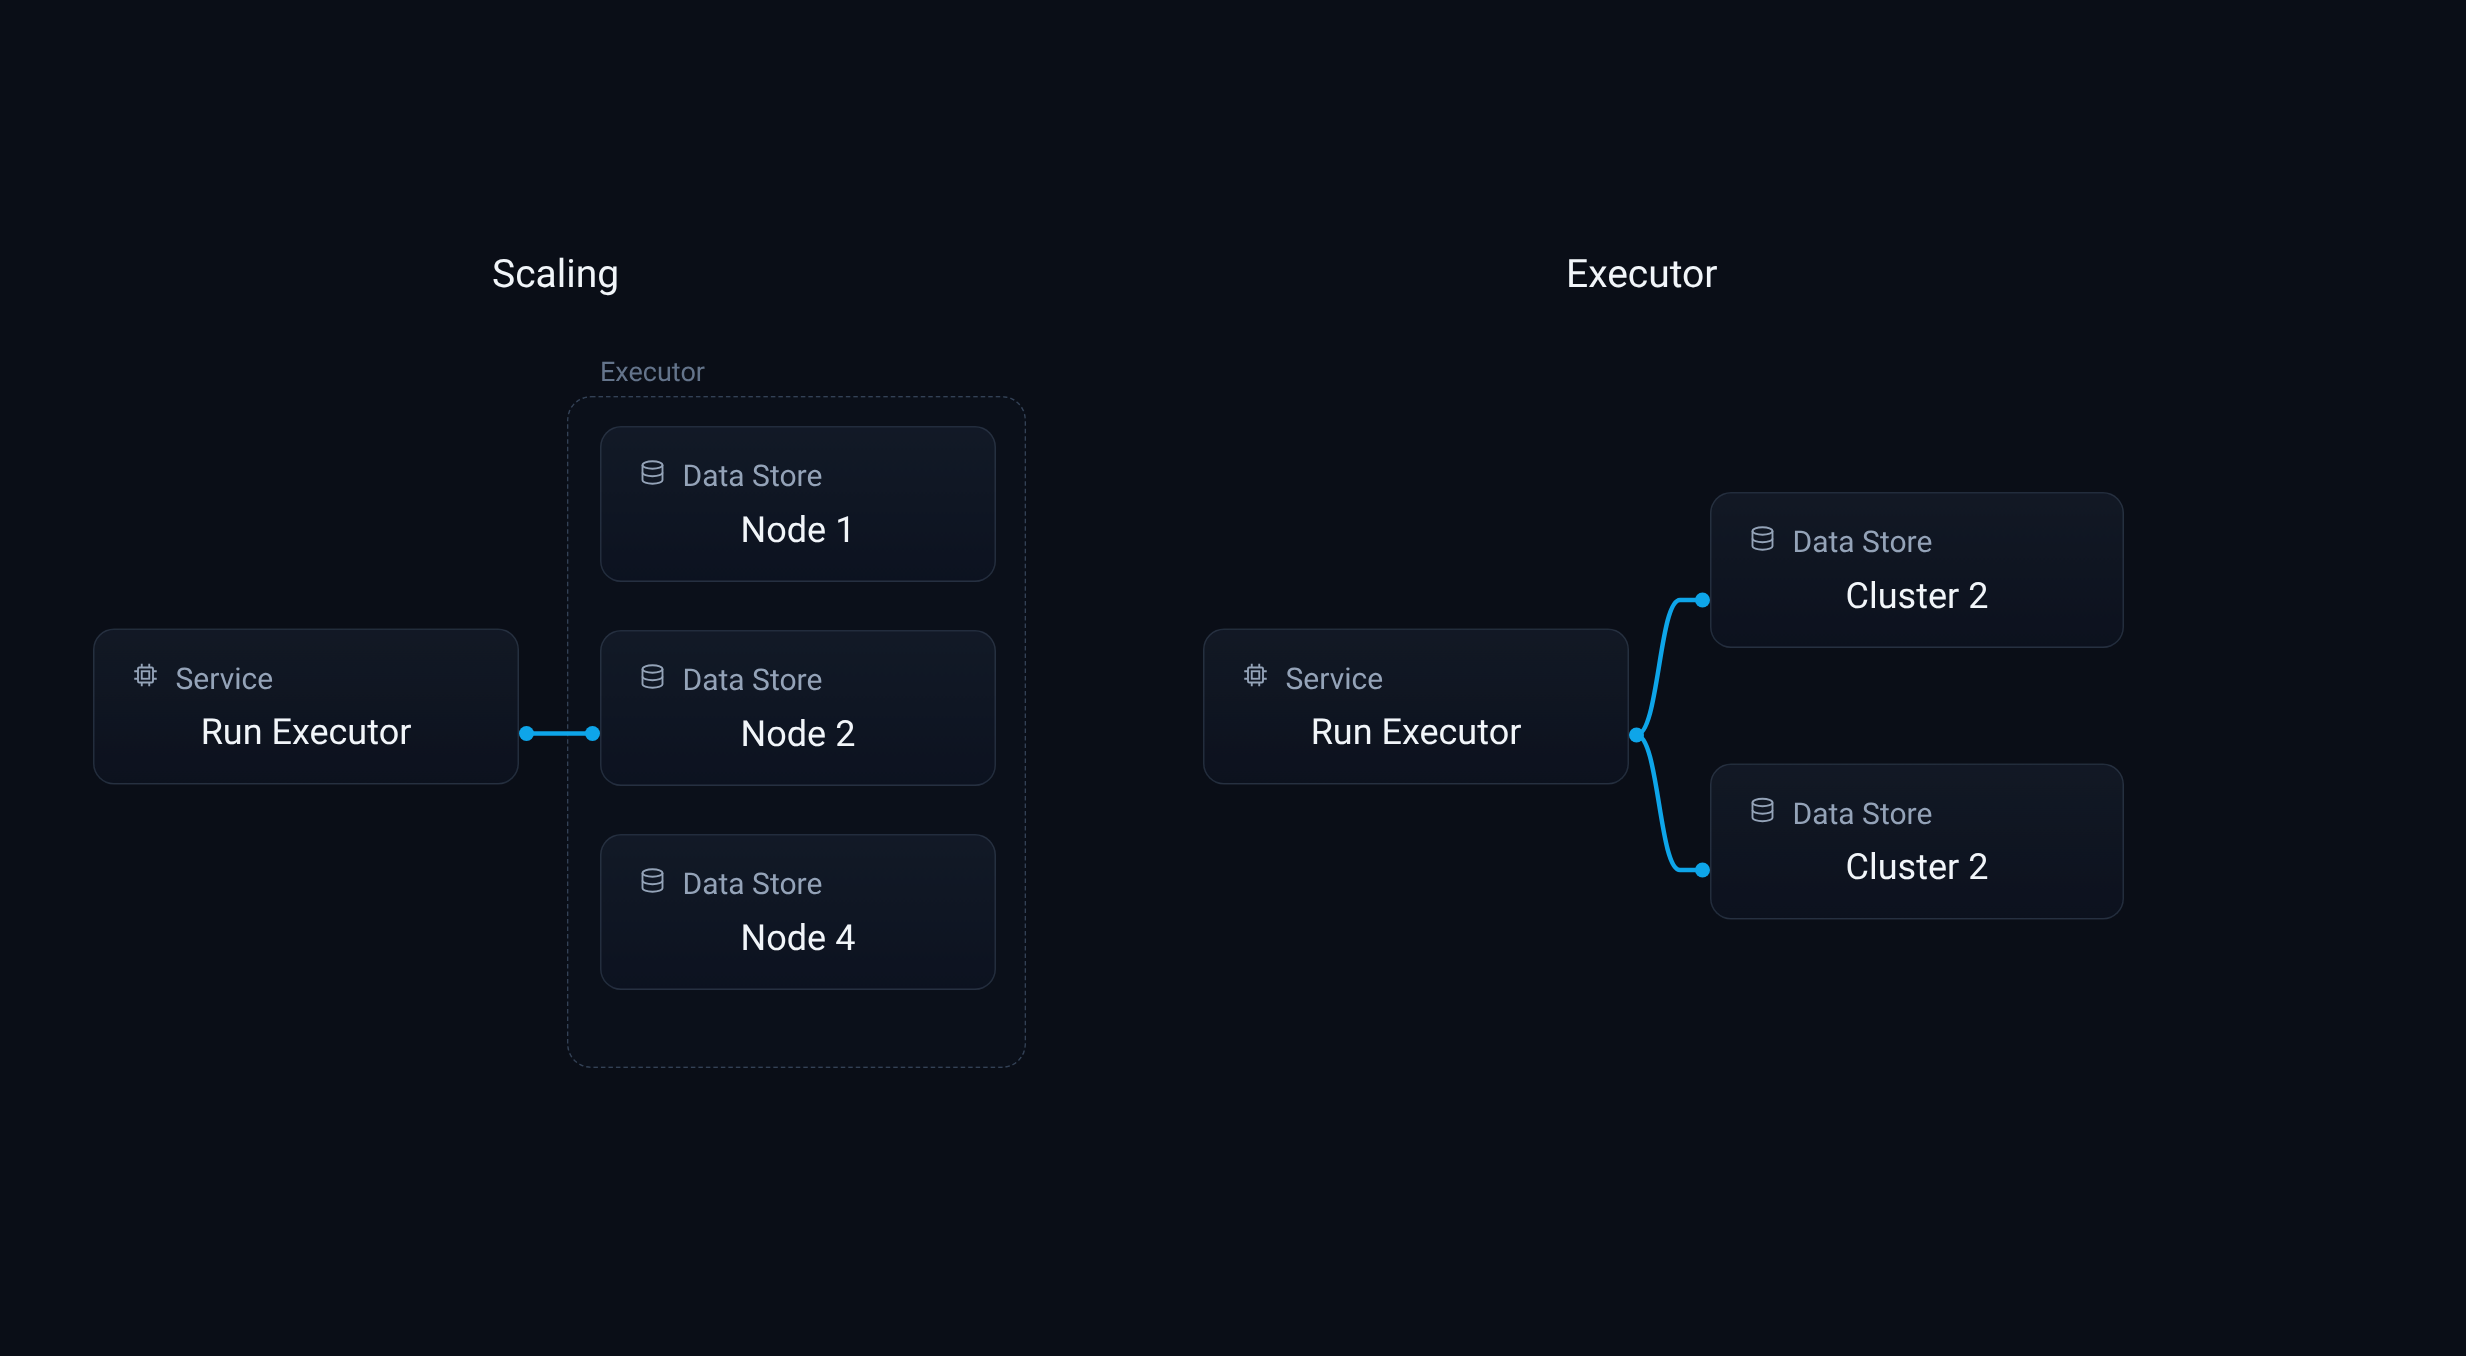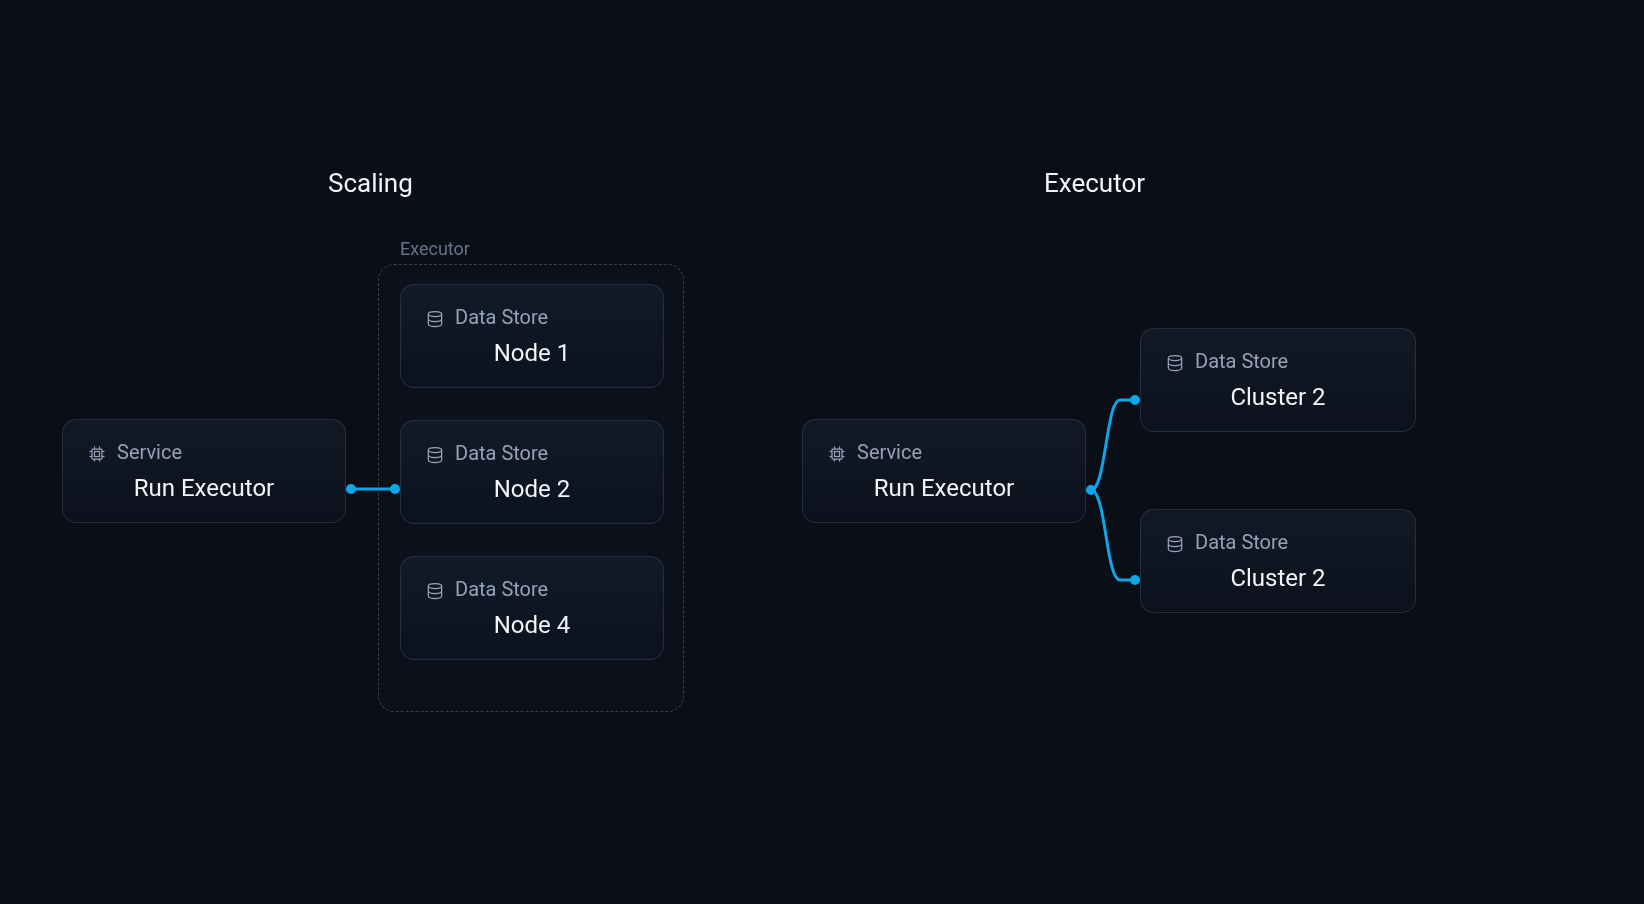--- a/index.html
+++ b/index.html
@@ -35,21 +35,21 @@
     }
     .node-card {
       position: absolute;
       background: linear-gradient(180deg, rgba(30, 41, 59, 0.4) 0%, rgba(15, 23, 42, 0.4) 100%);
       border: 1px solid rgba(71, 85, 105, 0.4);
       border-radius: 14px;
       padding: 20px 24px;
     }
     .card-header {
       display: flex;
-      align-items: flex-end;
+      align-items: flex-start;
       gap: 10px;
       margin-bottom: 10px;
     }
     .card-type {
       font-size: 20px;
       color: #94a3b8;
     }
     .card-name {
       font-size: 24px;
       font-weight: 400;

